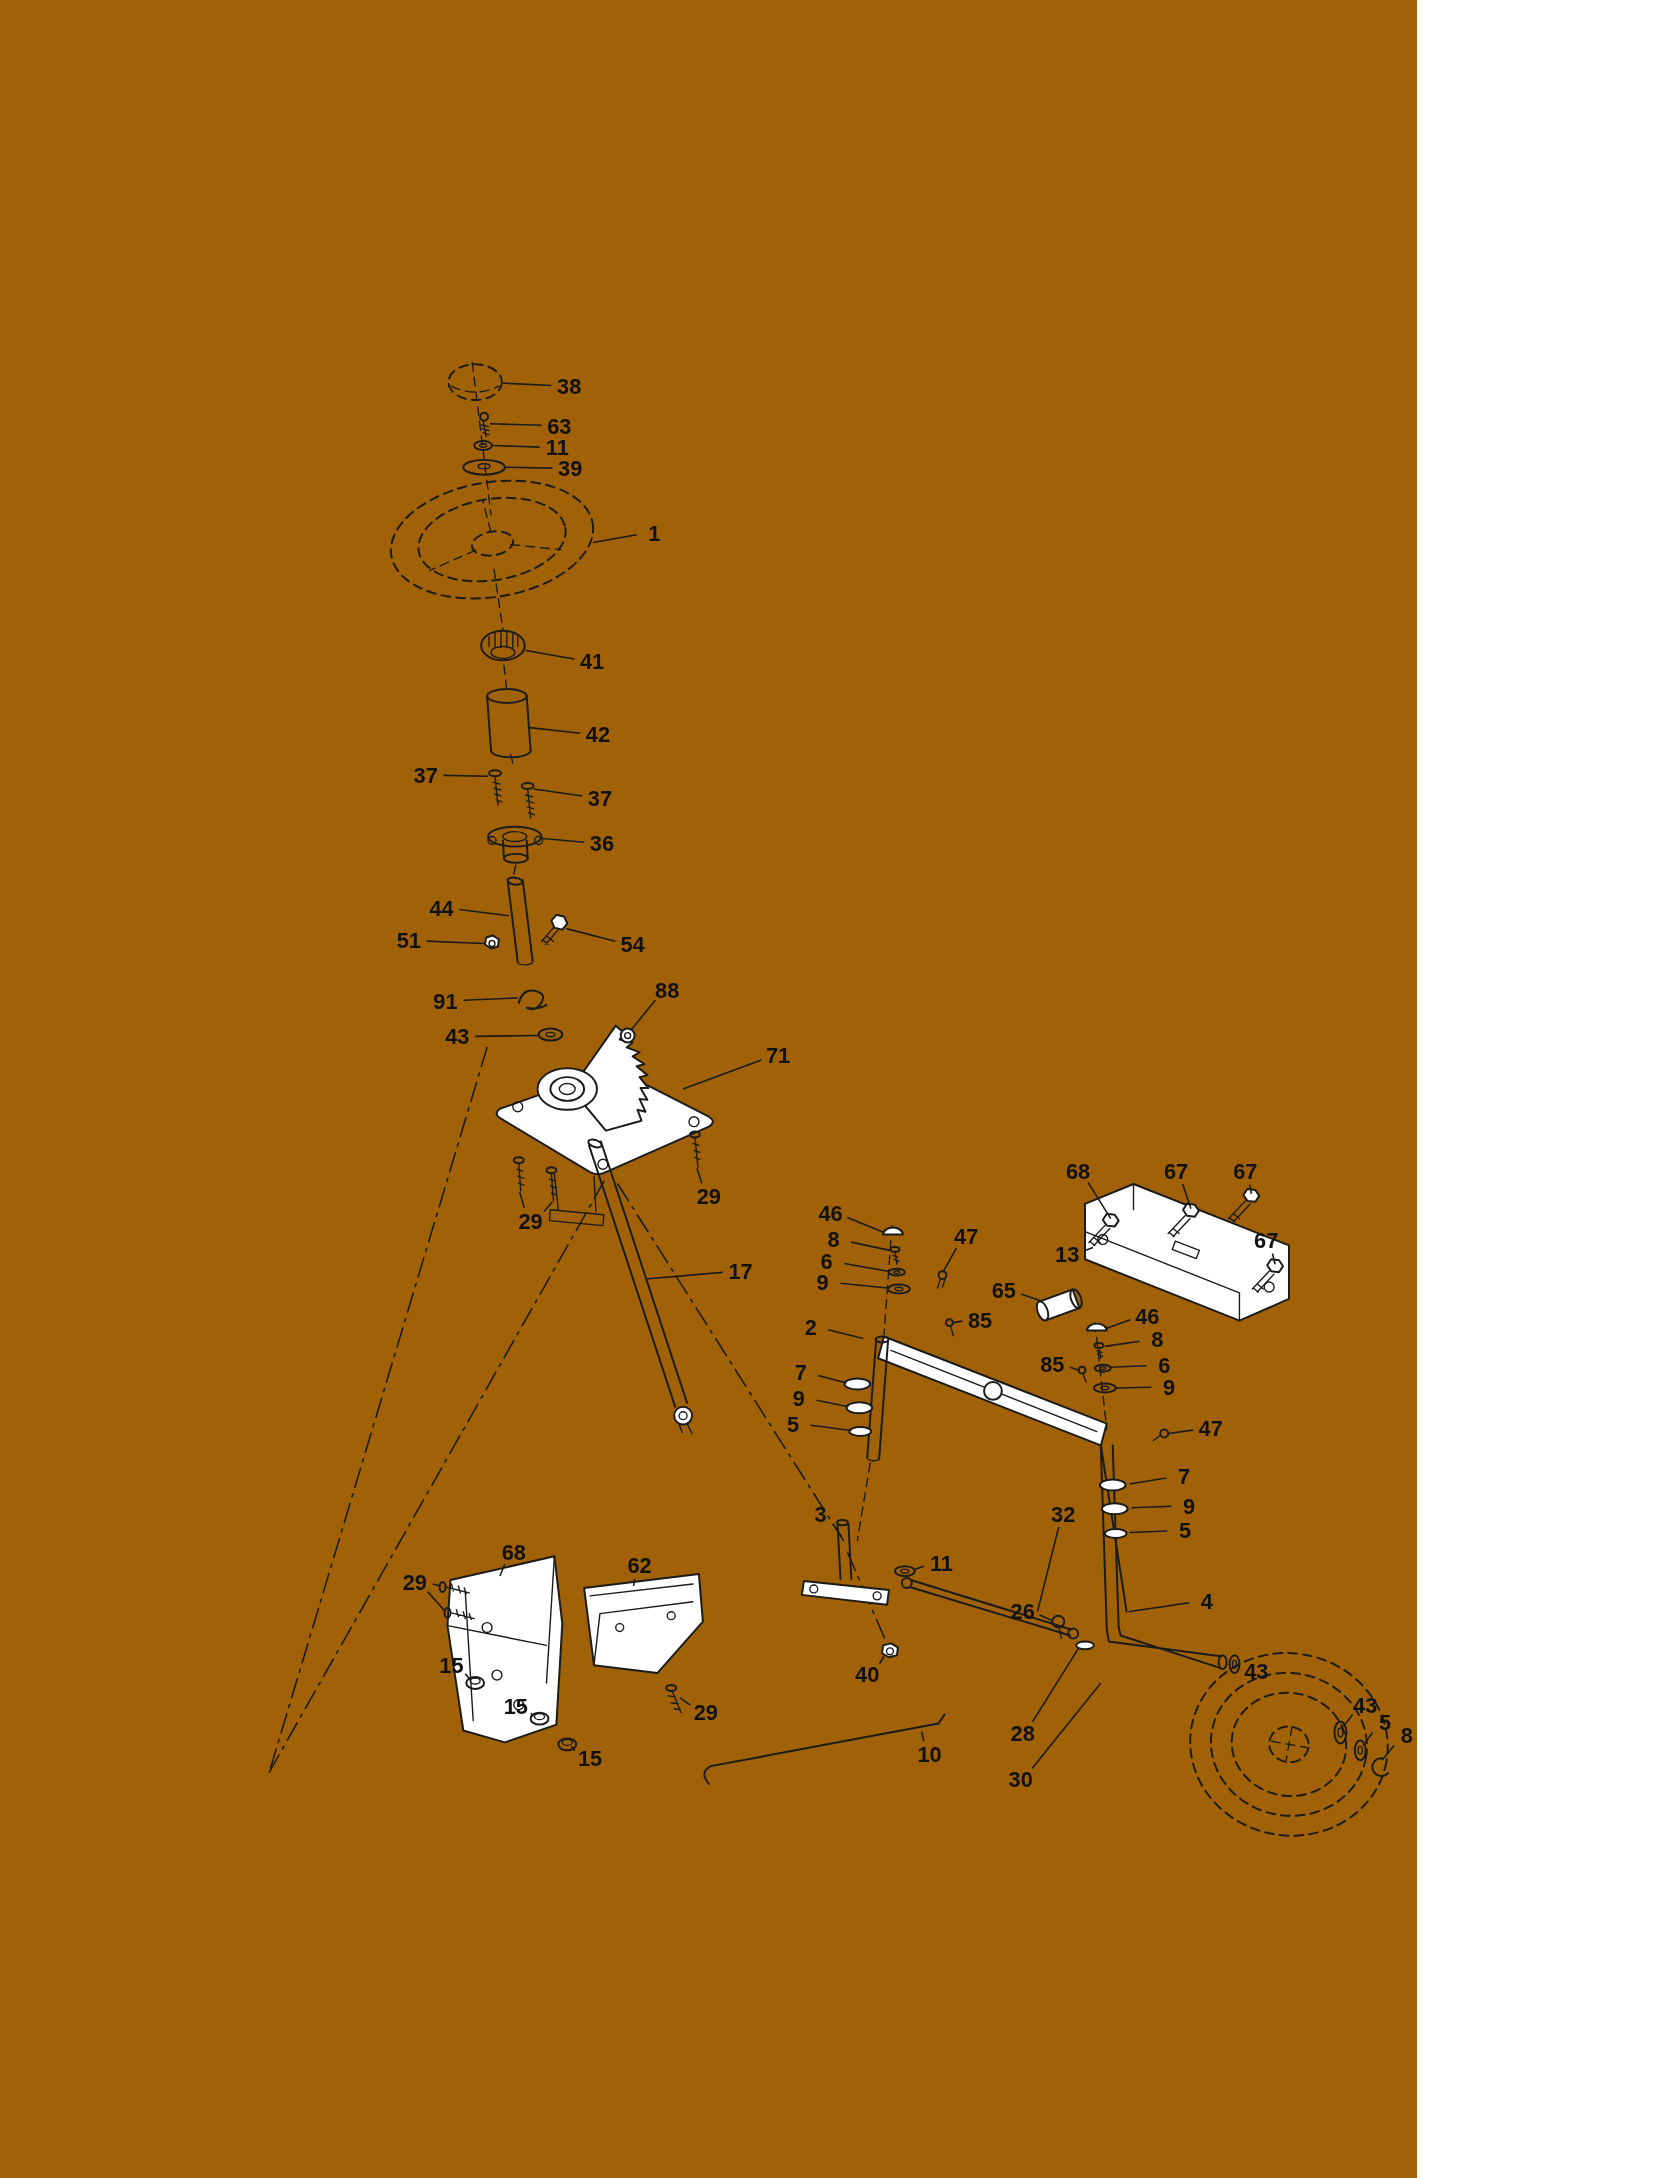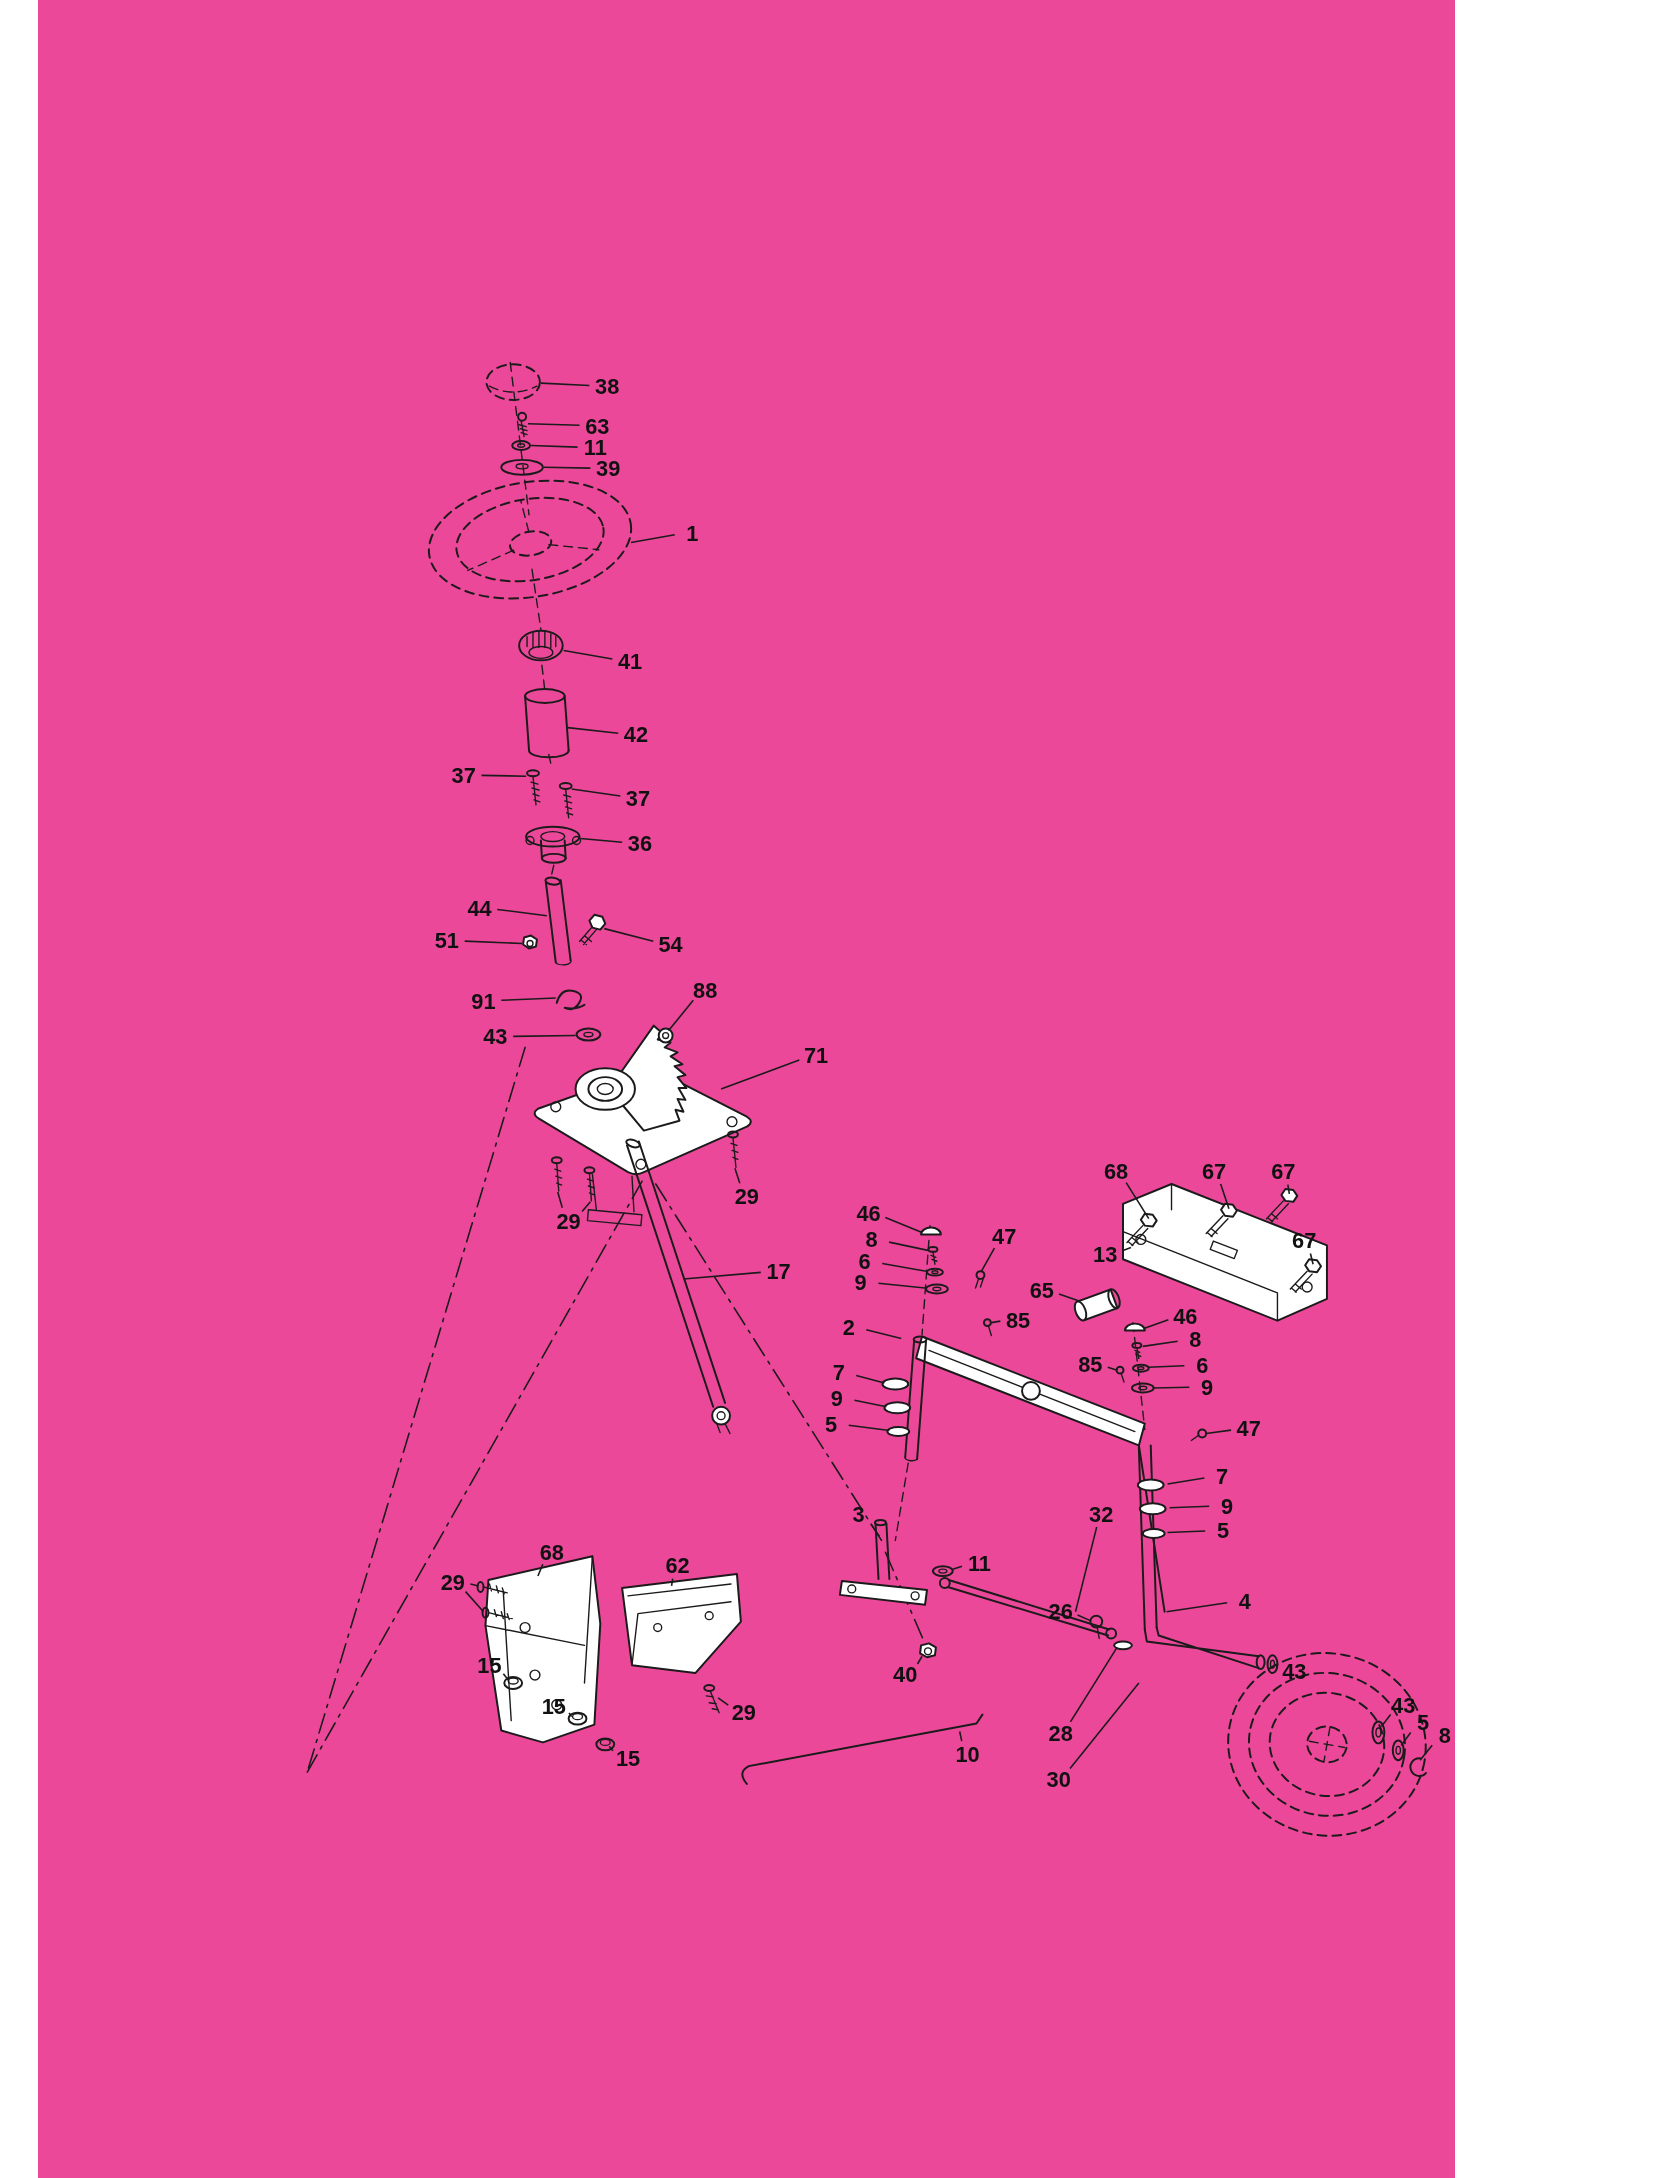--- a/index.html
+++ b/index.html
@@ -1,17 +1,17 @@
 <!DOCTYPE html>
 <html><head>
 <meta charset="utf-8">
 <style>
   html,body{margin:0;padding:0;background:#ffffff;}
-  .page{width:1417px;height:2178px;background:#ec4899;position:relative;overflow:hidden;
-        font-family:"Liberation Sans", sans-serif;margin-left:38px;}
+  .page{width:1417px;height:2178px;background:#a16207;position:relative;overflow:hidden;
+        font-family:"Liberation Sans", sans-serif;}
   svg{display:block;}
   .art{stroke:#1b1b1b;stroke-width:2;fill:none;stroke-linecap:round;stroke-linejoin:round;}
   .fillw{fill:#ffffff;}
   .thin{stroke-width:1.4;}
   .dash{stroke-dasharray:9 6;}
   .dashdot{stroke-dasharray:20 7 3 7;stroke-width:1.6;}
   .callout{font-family:"Liberation Sans", sans-serif;font-size:22px;font-weight:700;
            fill:#111;text-anchor:middle;}
   .leader{stroke:#1b1b1b;stroke-width:1.6;fill:none;}
 </style>

